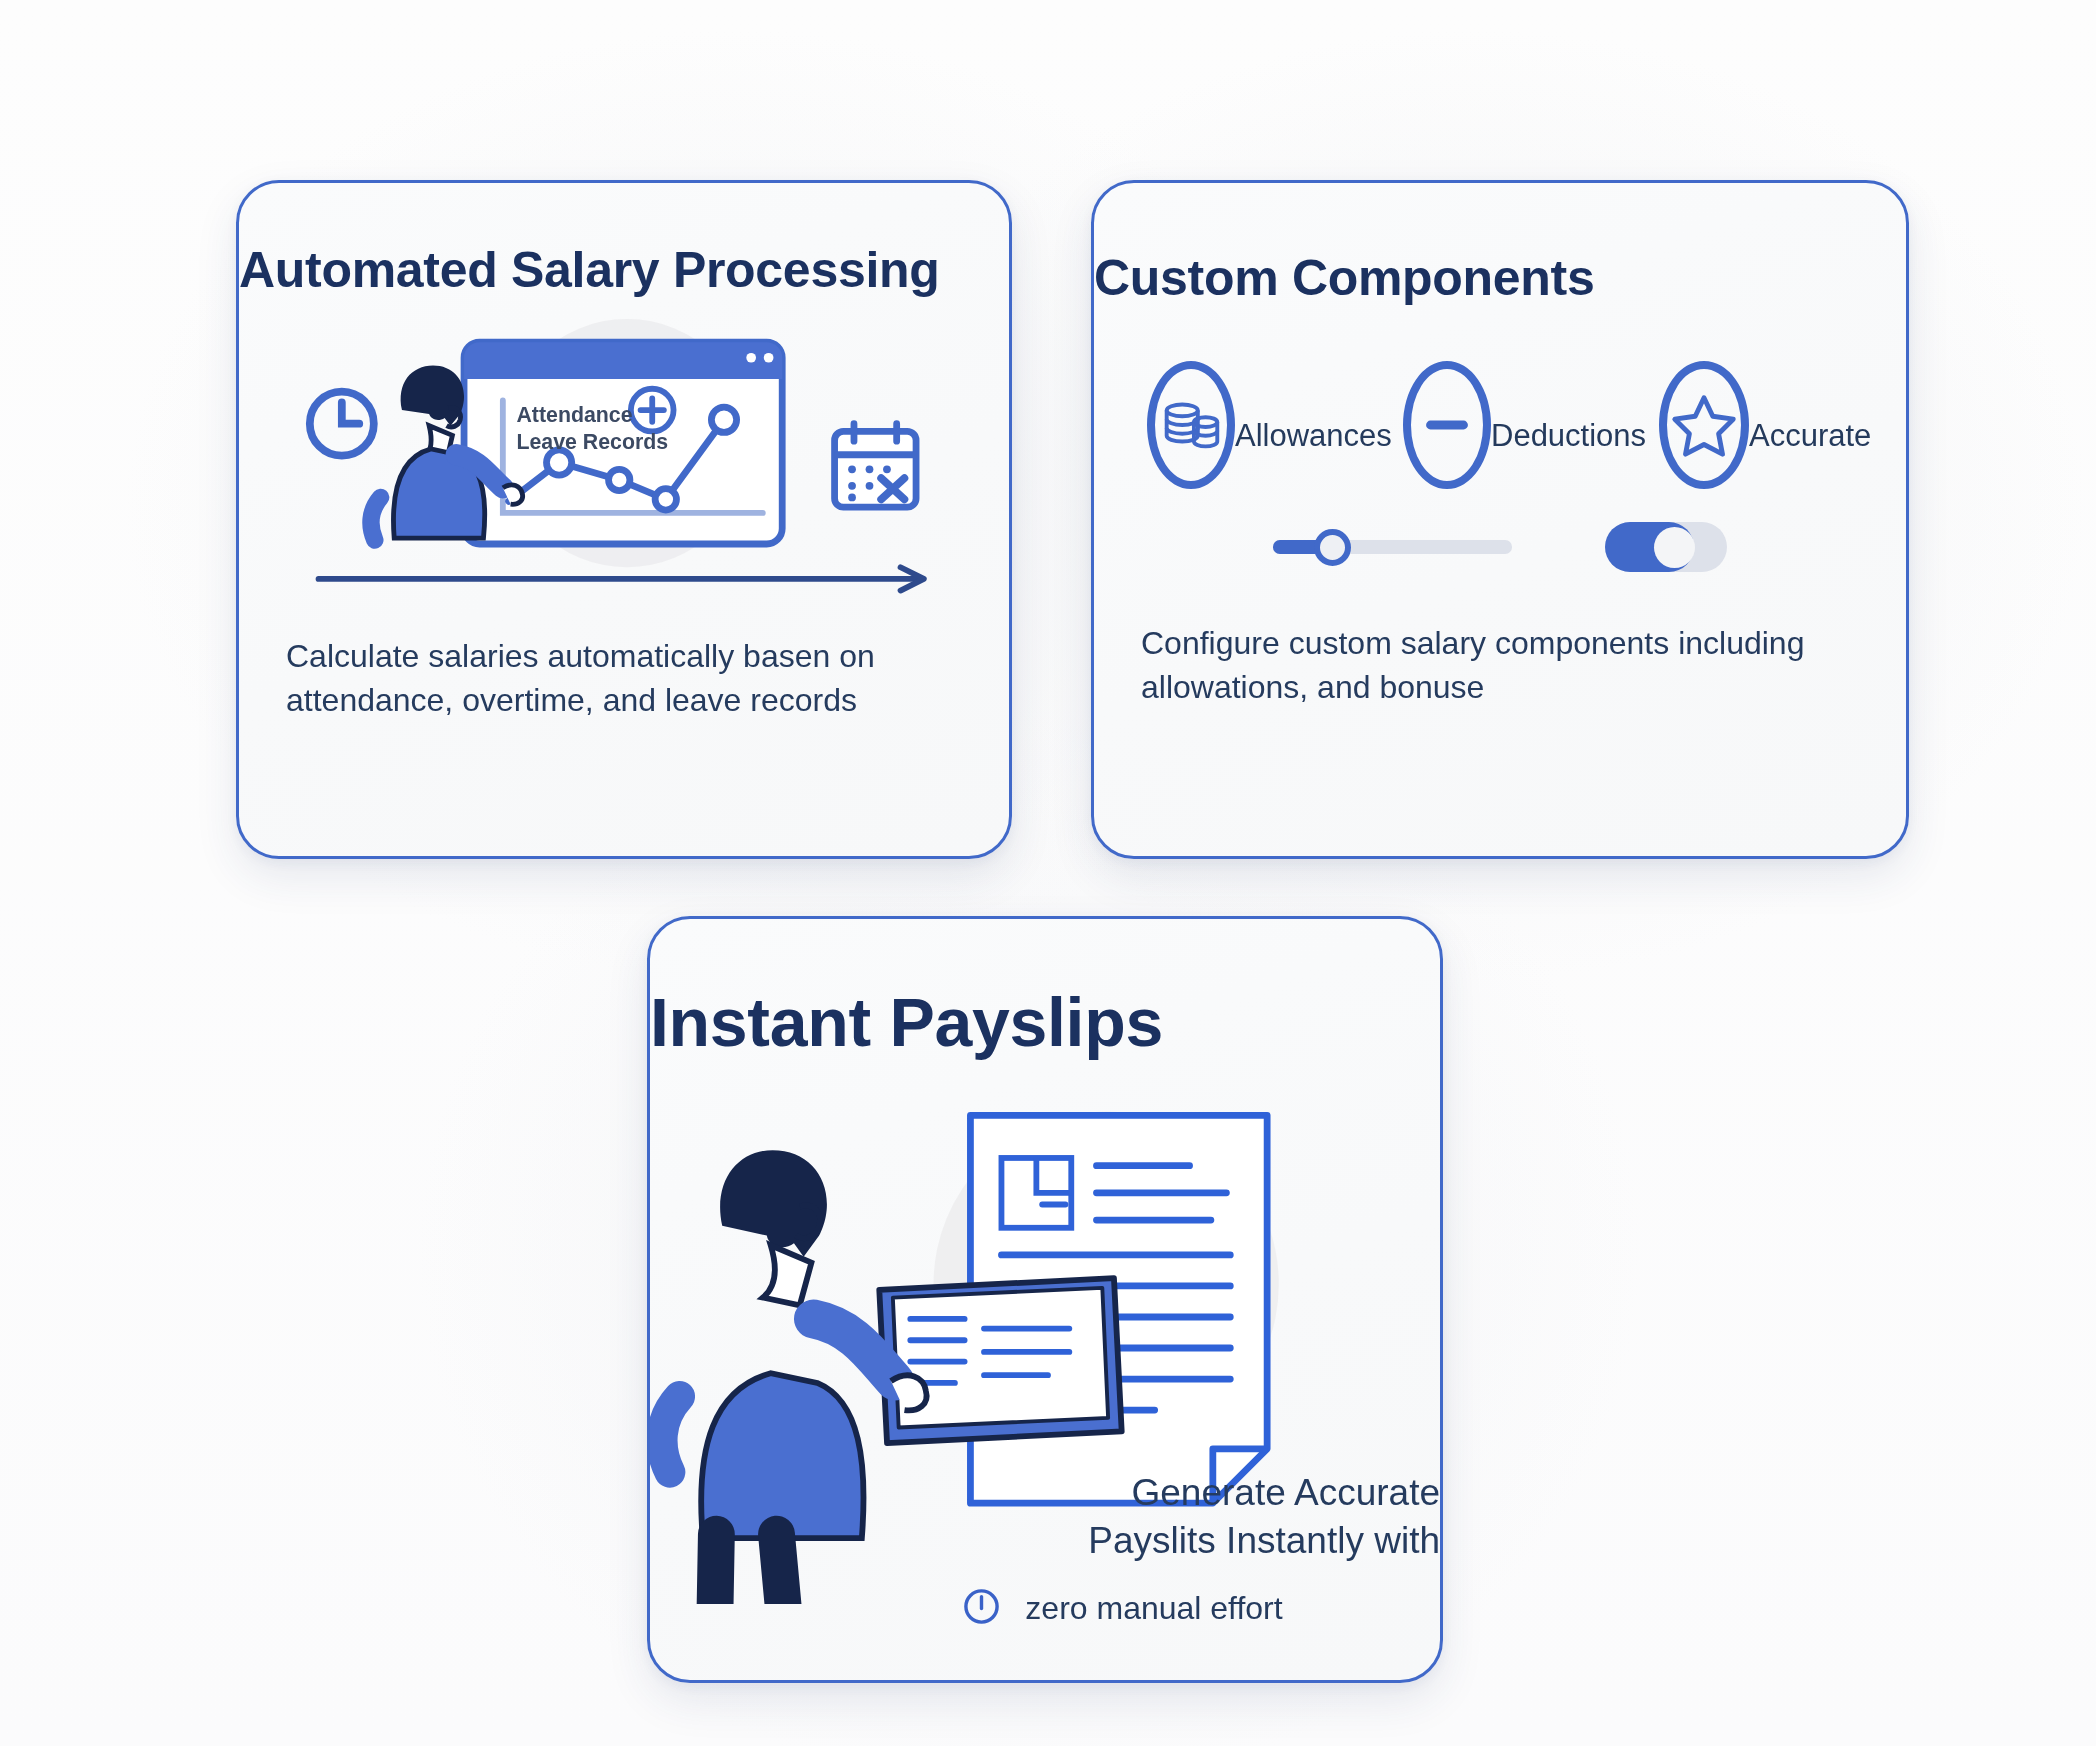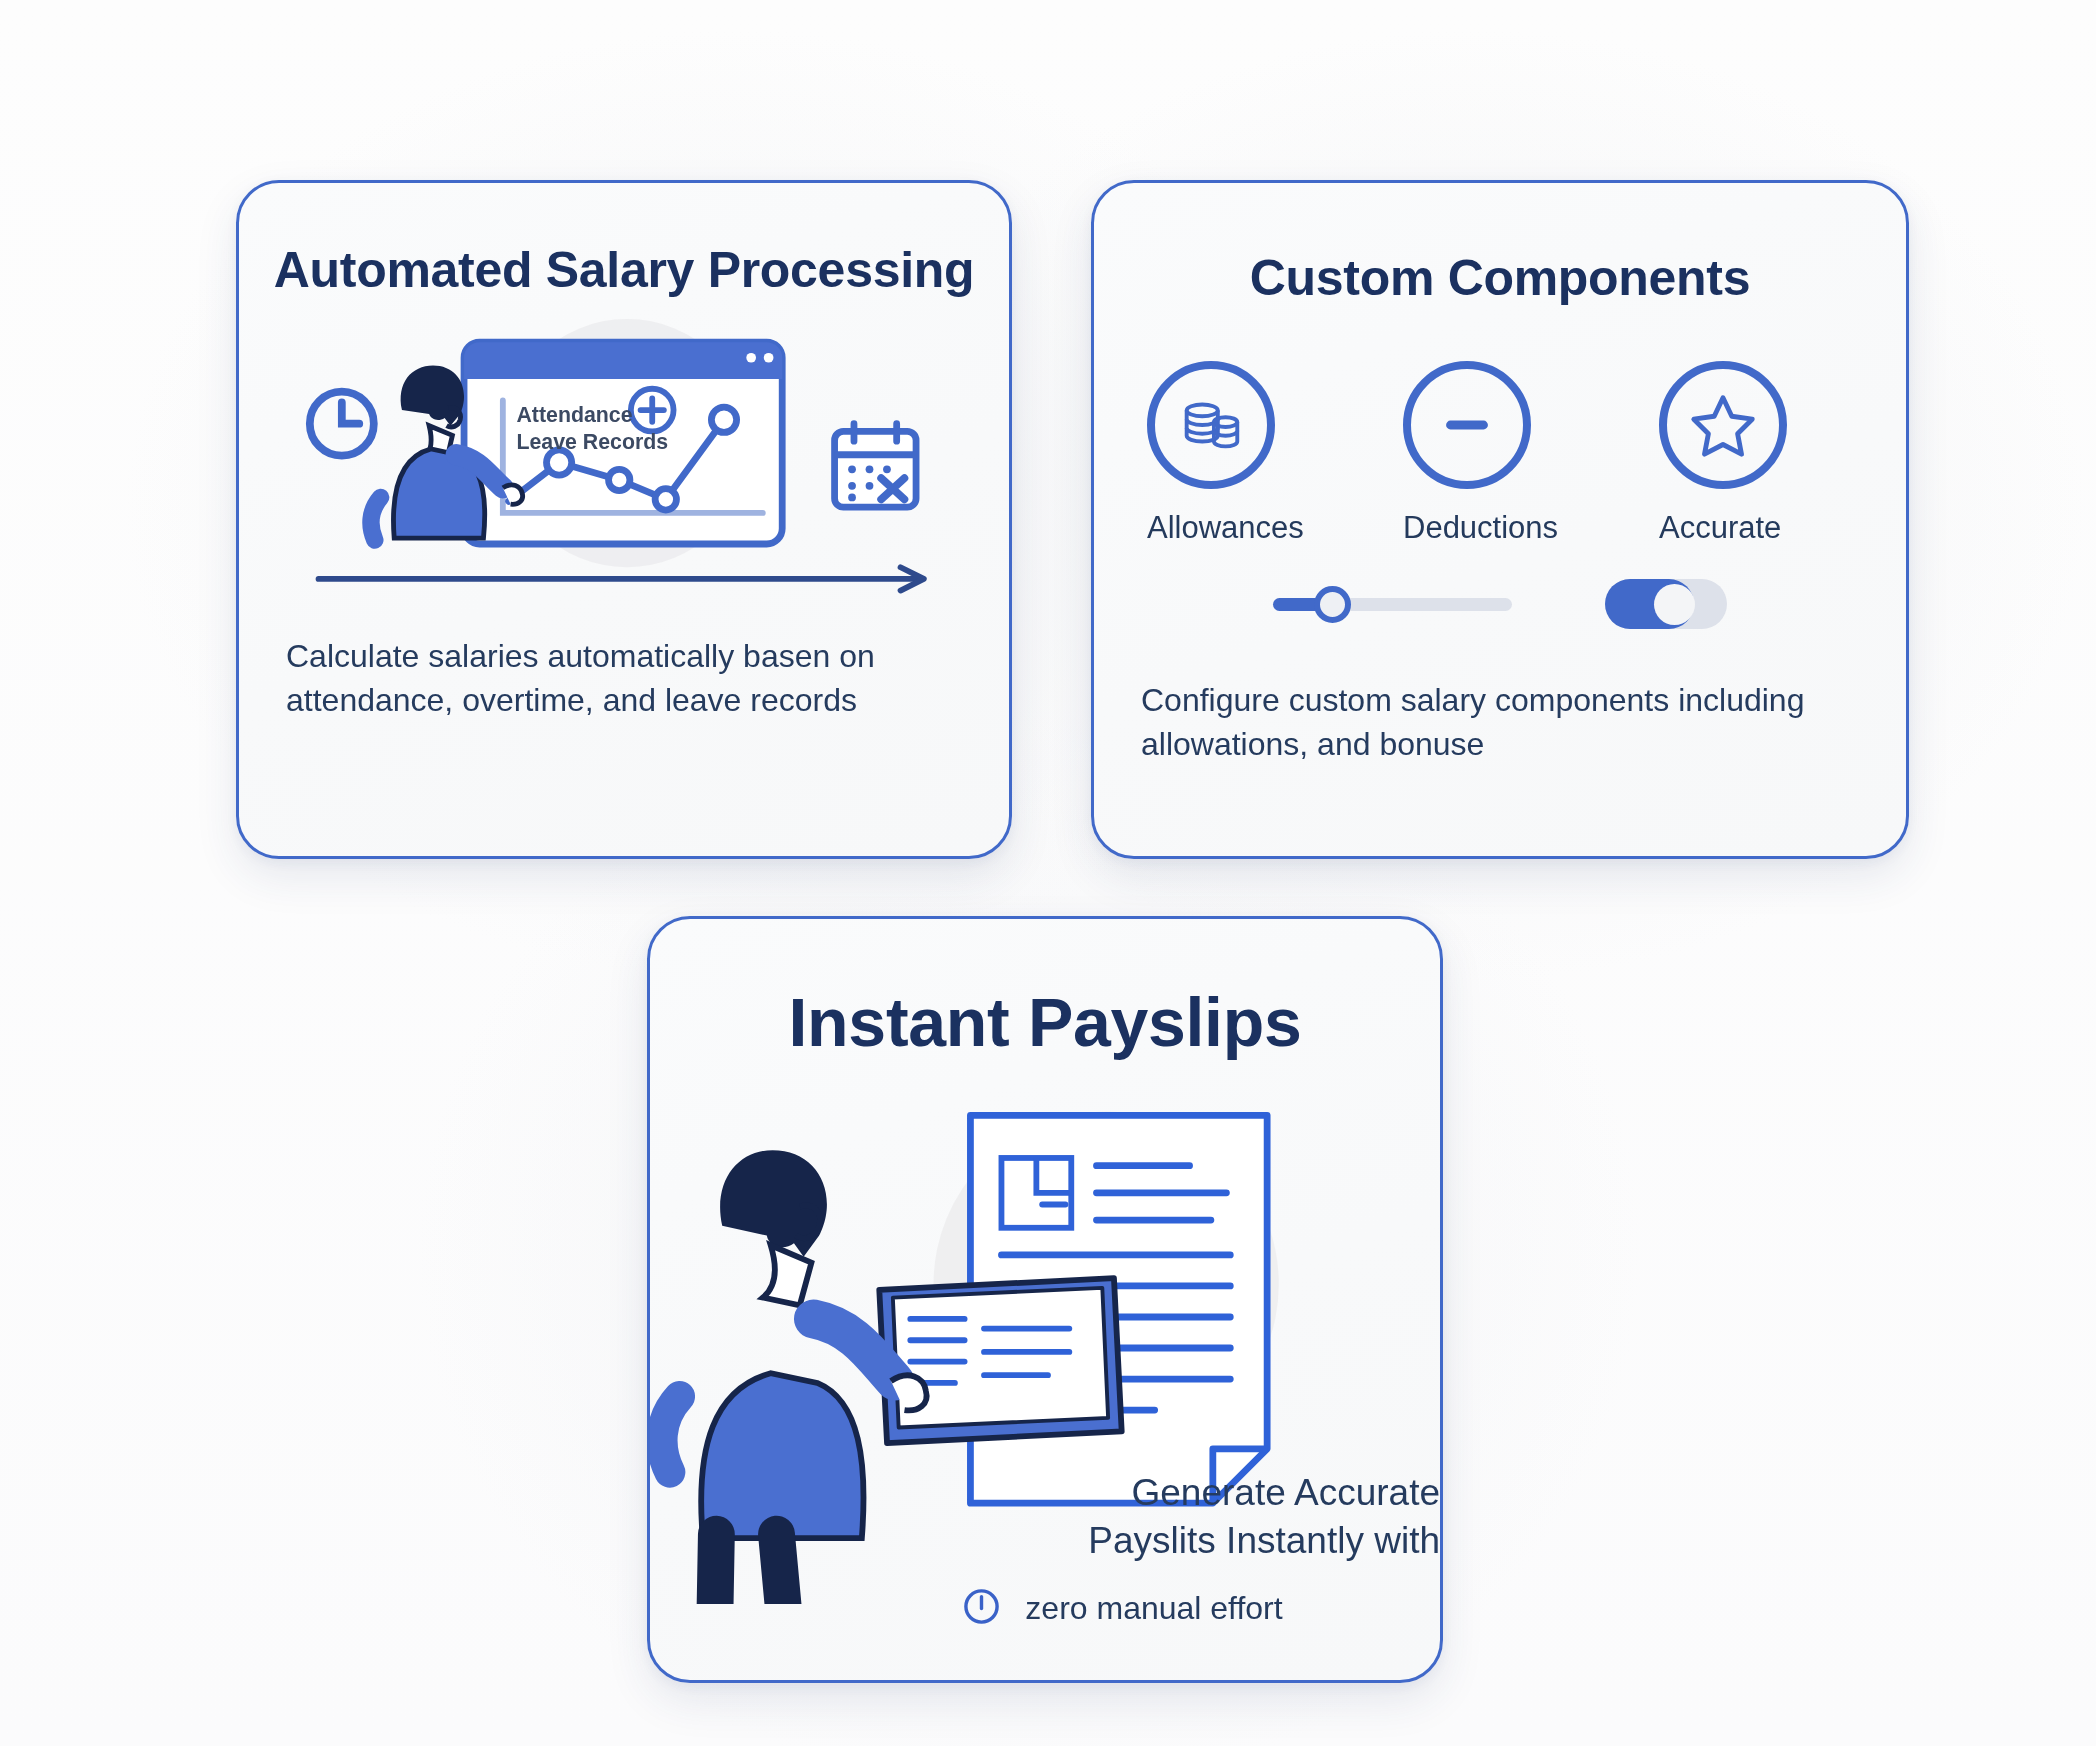--- a/index.html
+++ b/index.html
@@ -32,21 +32,21 @@
     box-shadow: 0 17.5px 43px rgba(40, 60, 110, 0.10),
                 0 3.9px 11.6px rgba(40, 60, 110, 0.05);
     overflow: hidden;
   }
 
   #card-salary   { left: 236px; top: 180px;  width: 776px;  height: 679px; }
   #card-custom   { left: 1091px; top: 180px; width: 818px;  height: 679px; }
   #card-payslips { left: 647px;  top: 916px; width: 796px;  height: 767px; }
 
   .card-title {
-    text-align: center;
+    text-align: left;
     font-weight: bold;
     color: #1b3160;
     letter-spacing: -0.3px;
   }
   #card-salary .card-title   { font-size: 50px; margin-top: 58px; }
   #card-custom .card-title   { font-size: 50px; margin-top: 66px; }
   #card-payslips .card-title { font-size: 68px; margin-top: 64px; }
 
   .card-desc {
     color: #253b5e;
@@ -62,22 +62,22 @@
 
   
   .comp-row {
     display: flex;
     justify-content: center;
     gap: 62px;
     margin-top: 54px;
   }
   .comp-item {
     display: flex;
-    flex-direction: column;
-    align-items: flex-start;
+    flex-direction: row;
+    align-items: center;
     width: 194px;
   }
   .comp-circle {
     width: 128px; height: 128px;
     border: 8.7px solid #4169c9;
     border-radius: 50%;
     display: flex; align-items: center; justify-content: center;
     background: transparent;
   }
   .comp-label {

